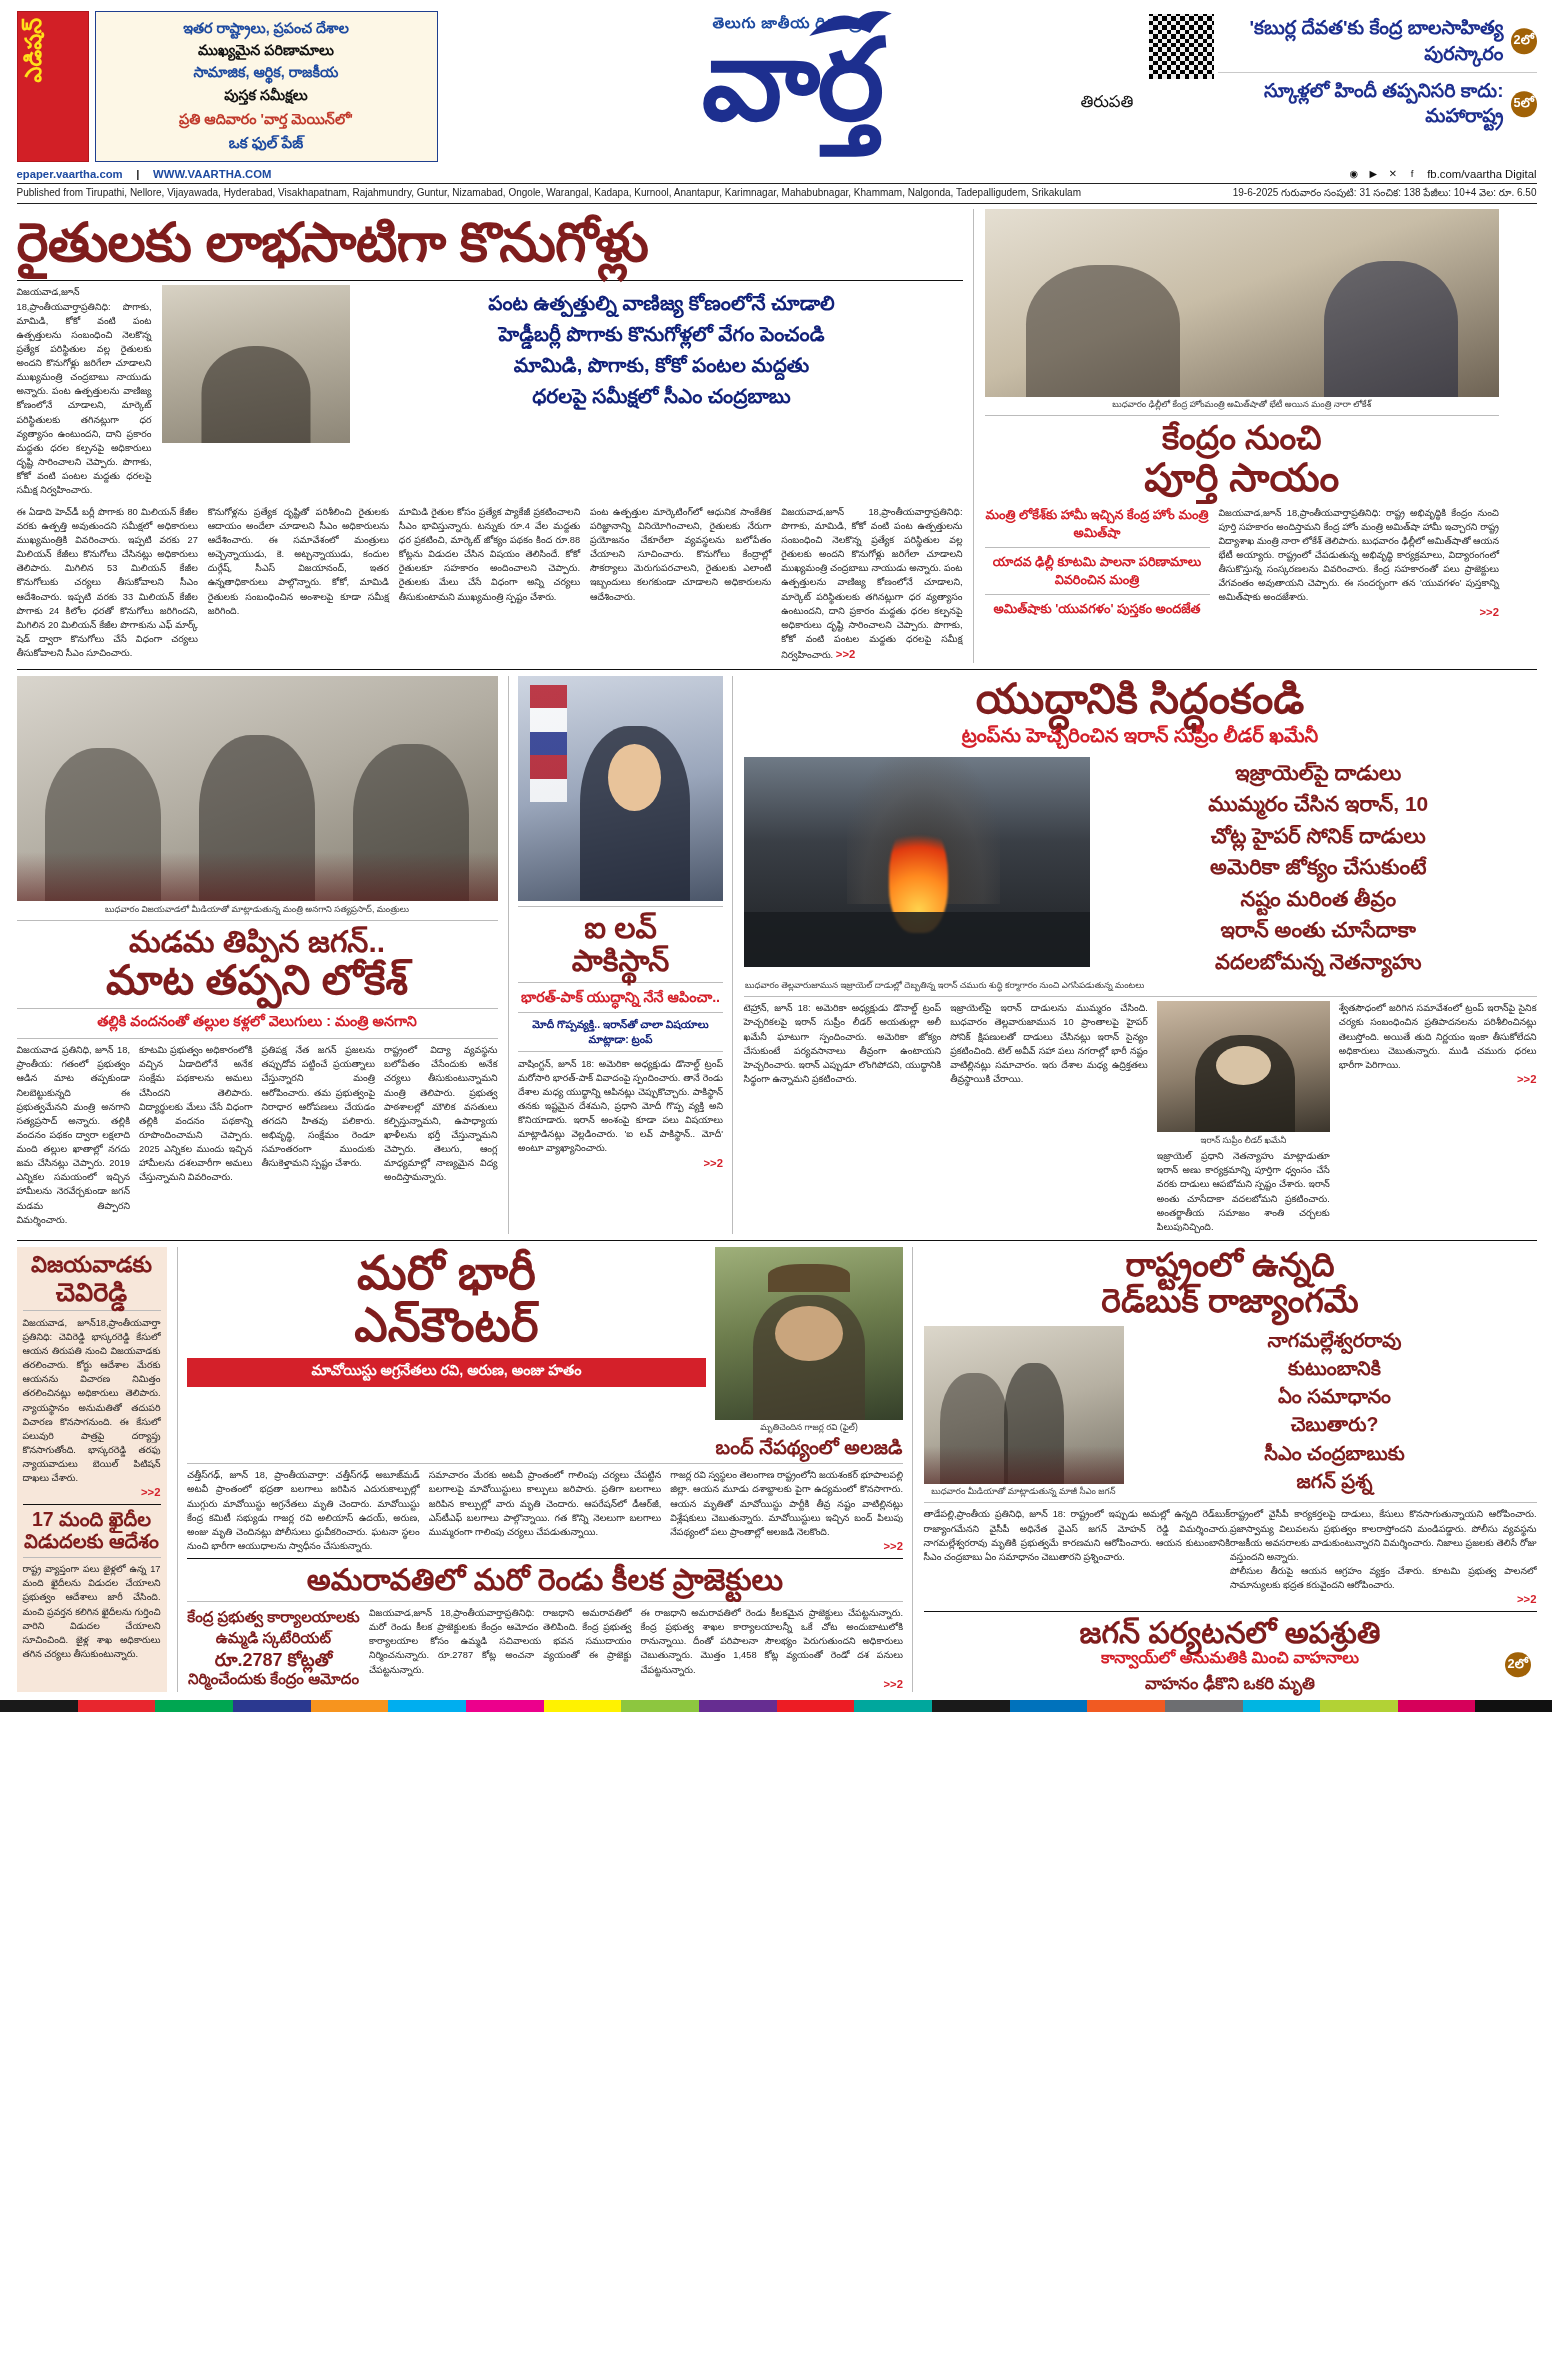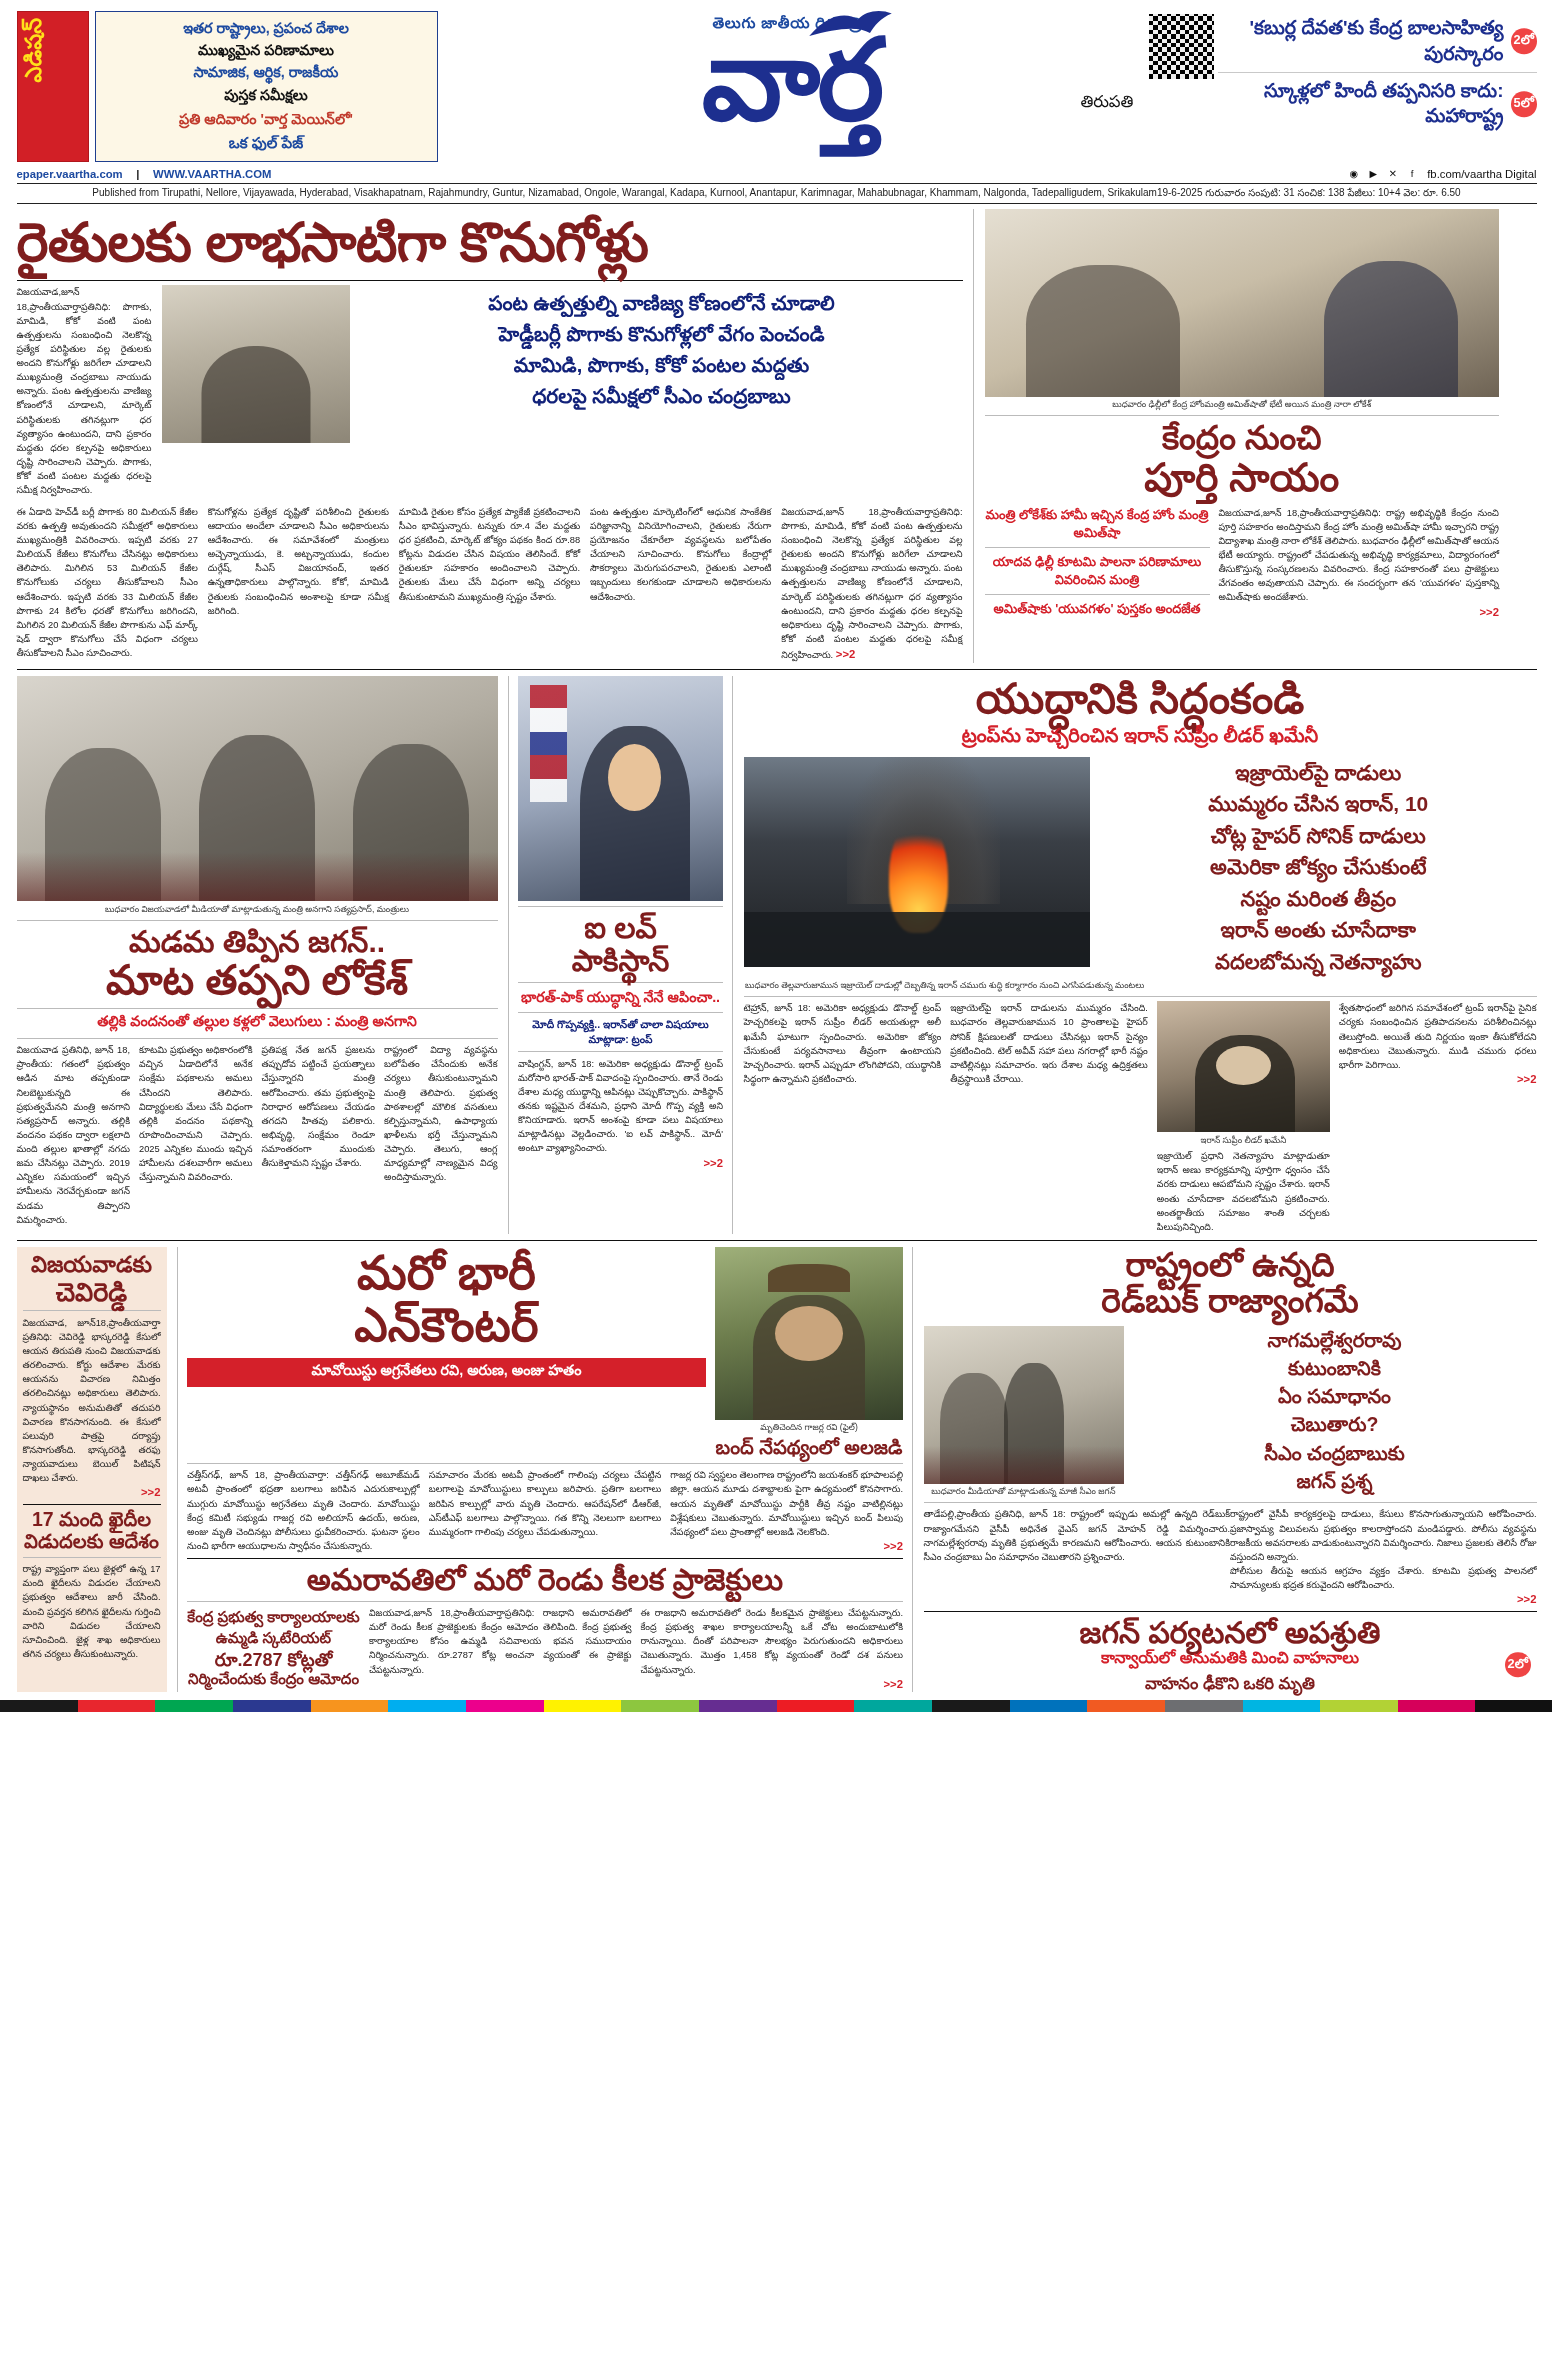--- a/index.html
+++ b/index.html
@@ -117,21 +117,21 @@
     font-size: 19px;
     line-height: 1.35;
     padding-right: 33px;
   }
   .pagebadge {
     position: absolute;
     right: 0; top: 50%;
     transform: translateY(-50%);
     width: 25.5px; height: 25.5px;
     border-radius: 50%;
-    background: #ef4444;
+    background: #a16207;
     color: #fff;
     font-size: 12.8px;
     font-weight: bold;
     display: flex; align-items: center; justify-content: center; margin-left: 16px;
   }
 
   .mh-footer {
     display: flex;
     align-items: center;
     justify-content: space-between;
@@ -146,21 +146,21 @@
     width: 15px; height: 15px; display:inline-flex; align-items:center; justify-content:center;
     font-size: 9.8px; color:#111;
   }
   .cityname { font-size: 16.5px; color: #111; }
 
   .mh-rule {
     border-top: 0.8px solid #222;
     border-bottom: 0.8px solid #222;
     padding: 2.3px 0;
     display: flex;
-    justify-content: center;
+    justify-content: space-between;
     font-size: 10px;
     color: #222;
   }
 
   
   .rule { border-top: 1.5px solid #111; margin: 4.5px 0; }
   .thin { border-top: 0.8px solid #bbb; margin: 4.5px 0; }
   .tel-head {
     color: #7f1d1d;
     font-weight: bold;

